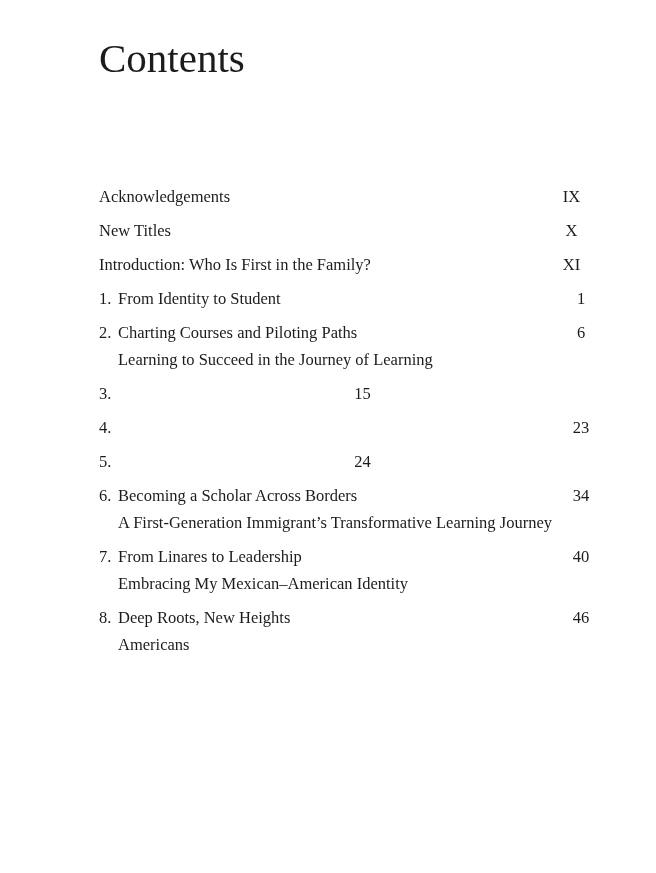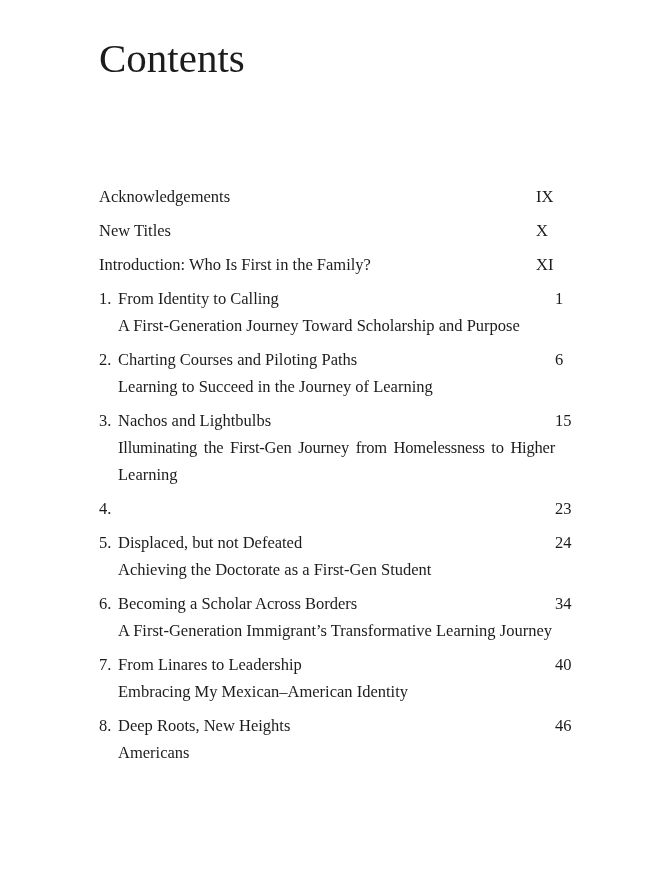--- a/index.html
+++ b/index.html
@@ -47,21 +47,21 @@
     white-space: nowrap;
   }
   .sub.justified {
     white-space: normal;
     text-align: justify;
     text-align-last: justify;
     letter-spacing: -0.2px;
   }
   .pg {
     flex: 1 1 auto;
-    text-align: left;
+    text-align: center;
   }
 </style>
 </head>
 <body>
 
 <div class="page">
 
   <h1 class="page-title">Contents</h1>
 
   <div class="toc">
@@ -83,58 +83,48 @@
     <div class="row fm">
       <div class="content">
         <div class="line title-line">Introduction: Who Is First in the Family?</div>
       </div>
       <span class="pg">XI</span>
     </div>
 
     <div class="row ch">
       <span class="num">1.</span>
       <div class="content">
-        <div class="line title-line">From Identity to Calling</div>
-        <div class="line sub">A First-Generation Journey Toward Scholarship and Purpose</div>
+        <div class="line title-line">From Identity to Student</div>
       </div>
       <span class="pg">1</span>
     </div>
 
     <div class="row ch">
       <span class="num">2.</span>
       <div class="content">
         <div class="line title-line">Charting Courses and Piloting Paths</div>
         <div class="line sub">Learning to Succeed in the Journey of Learning</div>
       </div>
       <span class="pg">6</span>
     </div>
 
     <div class="row ch">
       <span class="num">3.</span>
-      <div class="content">
-        <div class="line title-line">Nachos and Lightbulbs</div>
-        <div class="line sub justified">Illuminating the First-Gen Journey from Homelessness to Higher</div>
-        <div class="line sub">Learning</div>
-      </div>
       <span class="pg">15</span>
     </div>
 
     <div class="row ch">
       <span class="num">4.</span>
       <div class="content">
       </div>
       <span class="pg">23</span>
     </div>
 
     <div class="row ch">
       <span class="num">5.</span>
-      <div class="content">
-        <div class="line title-line">Displaced, but not Defeated</div>
-        <div class="line sub">Achieving the Doctorate as a First-Gen Student</div>
-      </div>
       <span class="pg">24</span>
     </div>
 
     <div class="row ch">
       <span class="num">6.</span>
       <div class="content">
         <div class="line title-line">Becoming a Scholar Across Borders</div>
         <div class="line sub">A First-Generation Immigrant’s Transformative Learning Journey</div>
       </div>
       <span class="pg">34</span>

